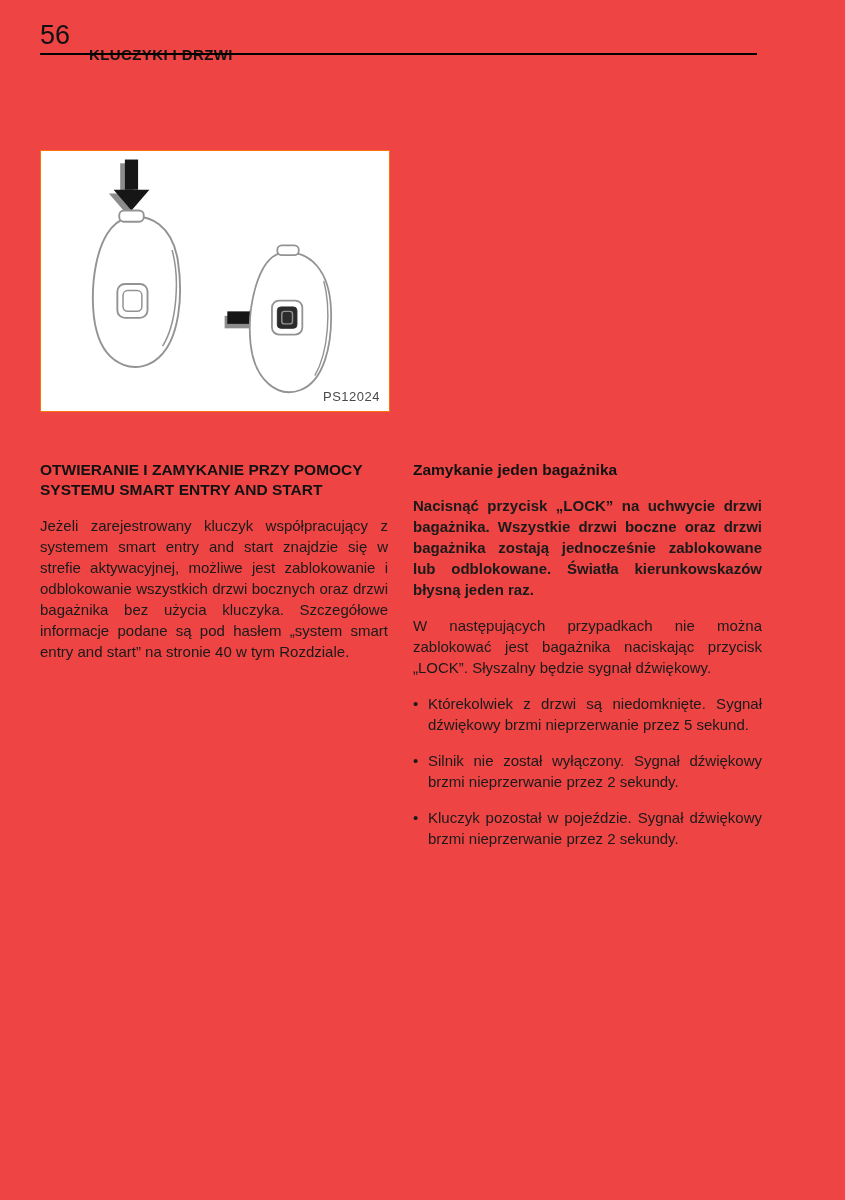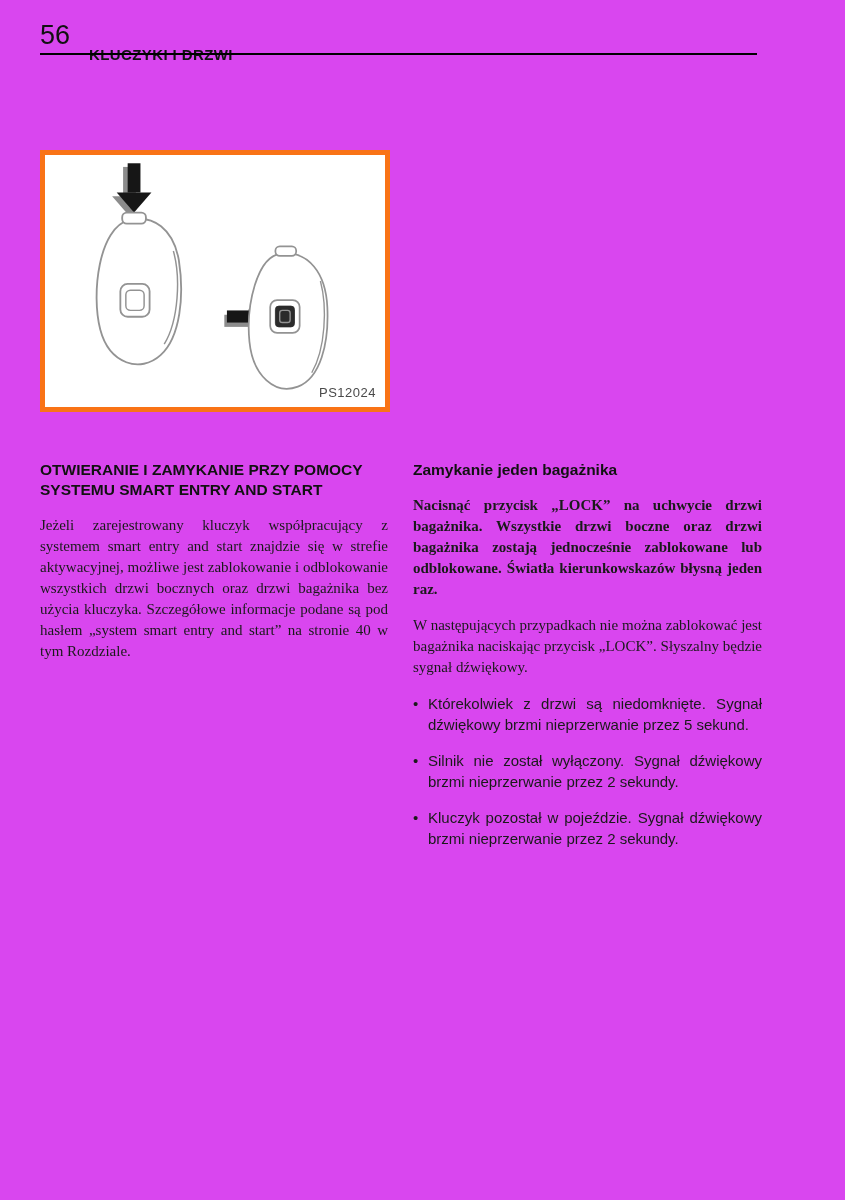--- a/index.html
+++ b/index.html
@@ -1,19 +1,19 @@
 <!DOCTYPE html>
 <html lang="pl"><head>
 <meta charset="utf-8">
 <style>
   html,body{margin:0;padding:0;background:#fff;}
   .page{
     position:relative;
     width:845px;height:1200px;
-    background:#d946ef;
+    background:#ef4444;
     font-family:"Liberation Sans","DejaVu Sans",sans-serif;
     color:#1a1a1a;
     overflow:hidden;
   }
 
   
   .page-number{
     position:absolute;left:40px;top:22px;
     font-size:27px;line-height:1;font-weight:400;color:#111;
   }
@@ -21,39 +21,39 @@
     position:absolute;left:89px;top:46px;
     font-size:15px;font-weight:700;letter-spacing:.4px;color:#111;
   }
   .header-rule{
     position:absolute;left:40px;top:53px;width:717px;height:2px;background:#000;
   }
 
   
   .figure{
     position:absolute;top:150px;height:262px;
-    border:5px solid #f97316;background:#fff;box-sizing:border-box;
+    border:1px solid #f97316;background:#fff;box-sizing:border-box;
   }
   .figure.left{left:40px;width:350px;}
   .figure.right{left:413px;width:349px;}
   .fig-svg{position:absolute;left:0;top:0;width:100%;height:100%;}
   .fig-code{
     position:absolute;right:9px;bottom:7px;
     font-size:13px;letter-spacing:.5px;color:#4a4a4a;
   }
 
   
   .col{position:absolute;top:460px;font-size:15px;line-height:1.4;text-align:justify;}
   .col.left{left:40px;width:348px;}
   .col.right{left:413px;width:349px;}
   .heading{
     font-weight:700;font-size:15.5px;line-height:1.3;
     text-align:left;margin:0 0 15px 0;color:#111;
   }
-  .para{margin:0 0 15px 0;font-family:Liberation Serif, serif;}
+  .para{margin:0 0 15px 0;}
   .para.bold{font-weight:700;}
   .bullets{margin:0 0 15px 0;padding:0;list-style:none;}
   .bullets li{display:flex;margin:0 0 15px 0;}
   .bullet-glyph{flex:0 0 15px;width:15px;text-align:left;}
   .bullet-text{flex:1;text-align:justify;}
 
   
   .art{stroke:#939393;fill:#ffffff;stroke-width:2;stroke-linejoin:round;}
   .art-line{stroke:#939393;fill:none;stroke-width:1.6;}
   .arrow-dark{fill:#161616;}

